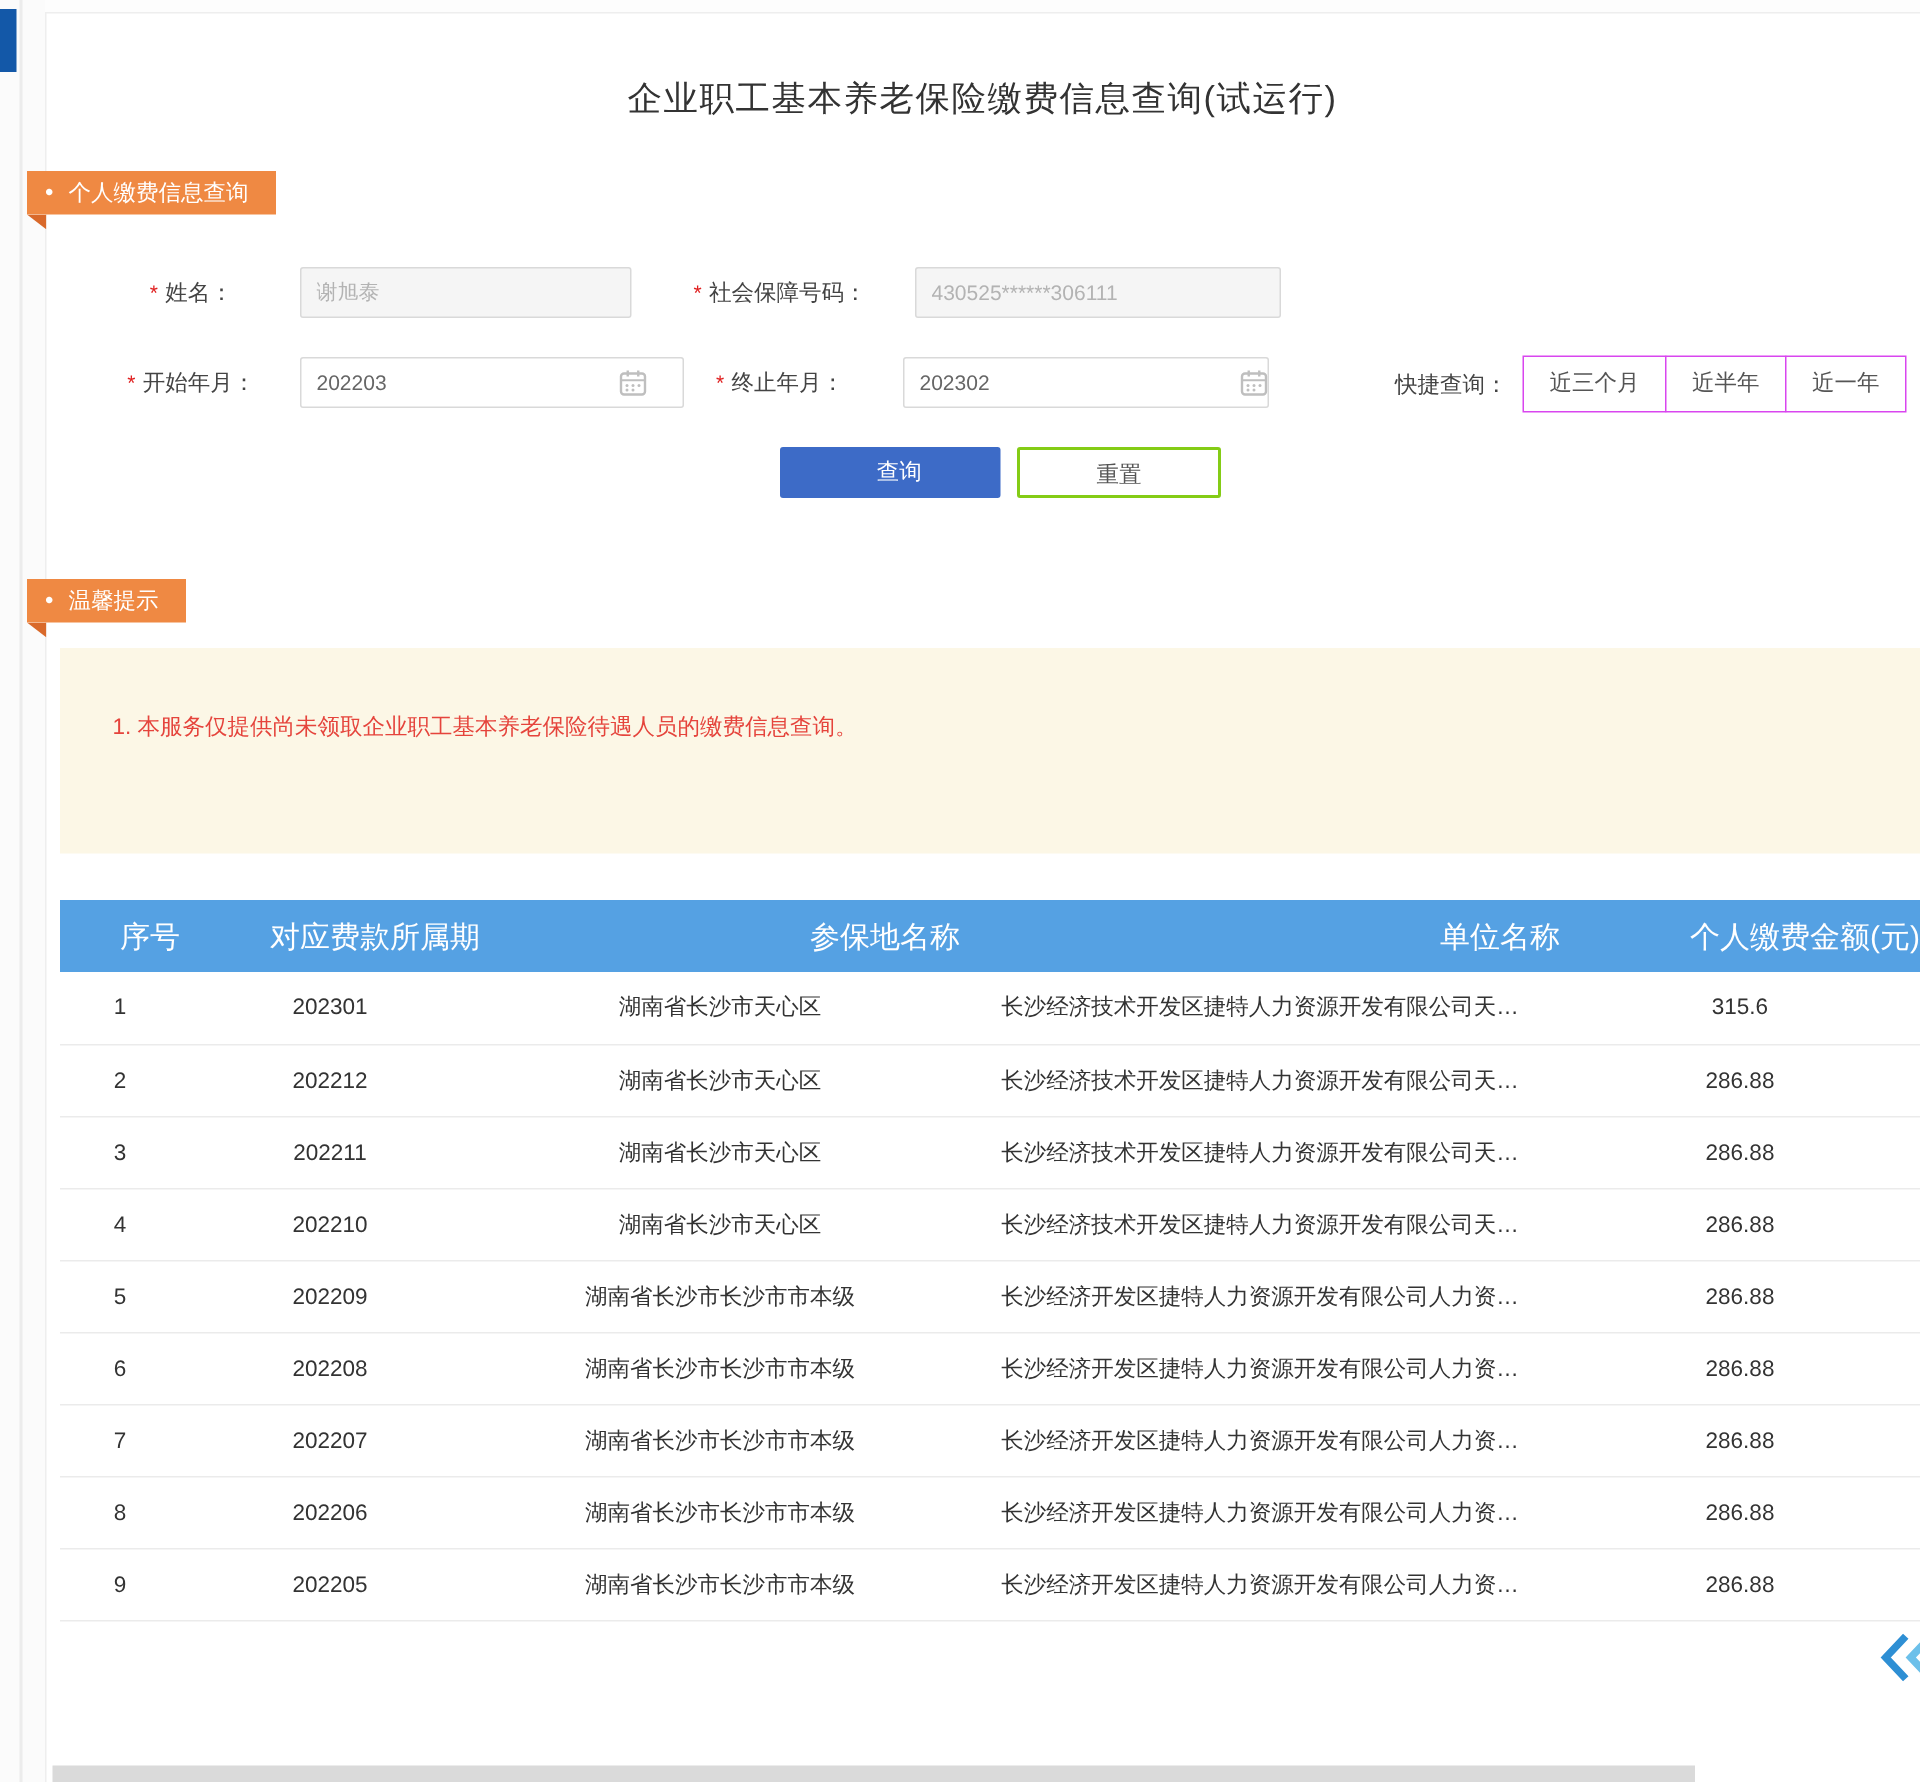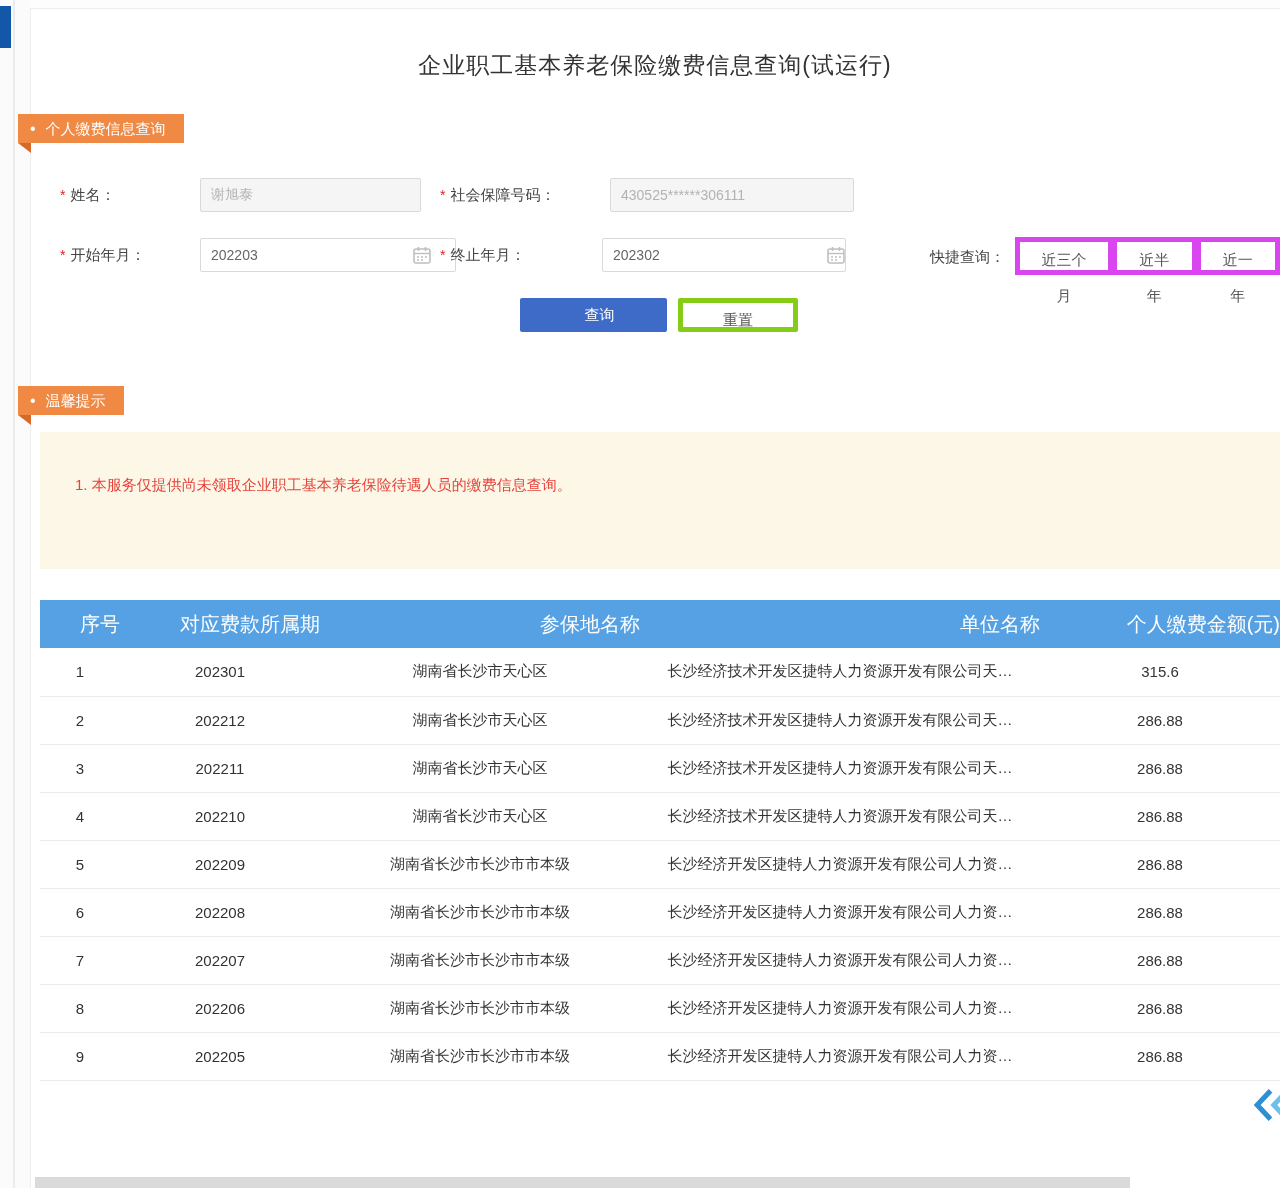--- a/index.html
+++ b/index.html
@@ -25,41 +25,41 @@
   .ribbon .bullet { font-size:16px; line-height:29px; }
   .ribbon-fold { position:absolute; left:18px; width:13px; height:10px; background:#d9692a;
     clip-path:polygon(0 0,100% 0,100% 100%); }
   .ribbon-query { top:114px; }
   .fold-query { top:143px; }
   .ribbon-tips { top:386px; }
   .fold-tips { top:415px; }
 
   
   .form-label { position:absolute; height:34px; line-height:34px; font-size:15px; color:#444;
-    text-align:left; }
+    text-align:center; }
   .req { color:#e02020; margin-right:5px; font-size:14px; }
   .txt-input { position:absolute; height:34px; border:1px solid #d9d9d9; border-radius:2px;
     font-size:14px; padding:0 10px; color:#666; background:#fff; outline:none;
     font-family:"Liberation Sans","DejaVu Sans",sans-serif; }
   .txt-input:disabled { background:#f5f5f5; color:#b3b3b3; -webkit-text-fill-color:#b3b3b3; }
   .cal-icon { position:absolute; width:20px; height:20px; }
 
   .quick-label { position:absolute; left:905px; top:238px; width:100px; height:38px;
     line-height:38px; font-size:15px; color:#444; text-align:right; }
   .quick-group { position:absolute; left:1015px; top:237px; display:flex; }
   .quick-btn { height:38px; line-height:36px; padding:0 17px; background:#fff;
-    border:5px solid #d946ef; font-size:15px; color:#555; margin-left:-1px; cursor:pointer;
+    border:1px solid #d946ef; font-size:15px; color:#555; margin-left:-1px; cursor:pointer;
     font-family:"Liberation Sans","DejaVu Sans",sans-serif; }
   .quick-btn:first-child { margin-left:0; }
 
   .btn { position:absolute; top:298px; height:34px; border-radius:2px; font-size:15px;
     text-align:center; line-height:34px; cursor:pointer;
     font-family:"Liberation Sans","DejaVu Sans",sans-serif; }
   .btn-query { left:520px; width:147px; background:#3d6bc7; color:#fff; border:none;padding-left:12px; }
-  .btn-reset { left:678px; width:120px; background:#fff; color:#555; border:5px solid #84cc16; }
+  .btn-reset { left:678px; width:136px; background:#fff; color:#555; border:2px solid #84cc16; }
 
   
   .notice { position:absolute; left:40px; top:432px; width:1240px; height:137px; background:#fcf7e6; }
   .notice-line { position:absolute; left:35px; font-size:15px; color:#e5443c; line-height:25px; }
   .notice-line-1 { top:40px; }
   .notice-line-2 { top:65px; }
 
   
   .tbl { position:absolute; left:40px; top:600px; width:1240px; border-collapse:collapse;
     table-layout:fixed; }

